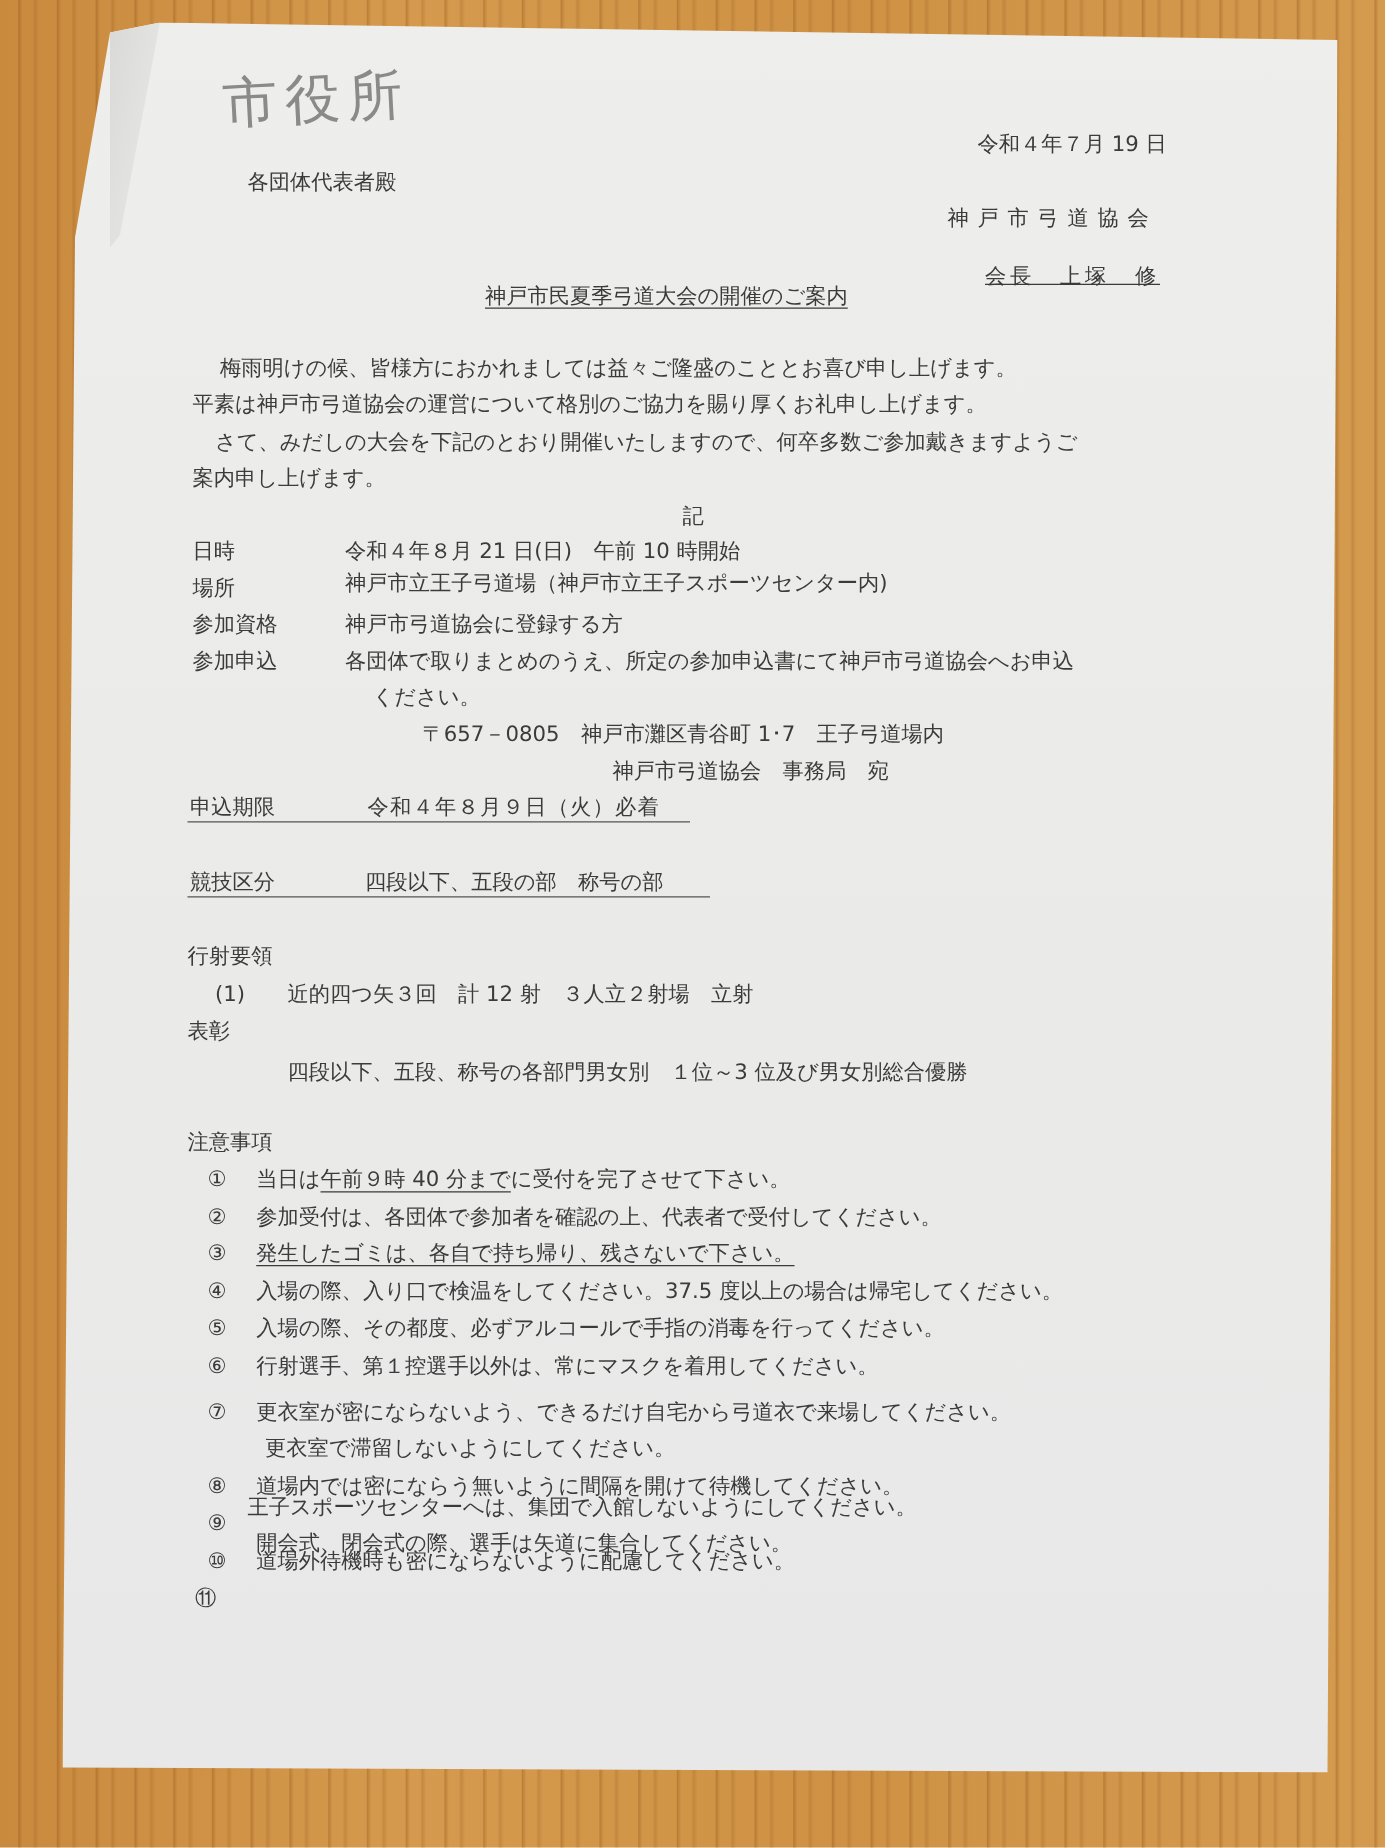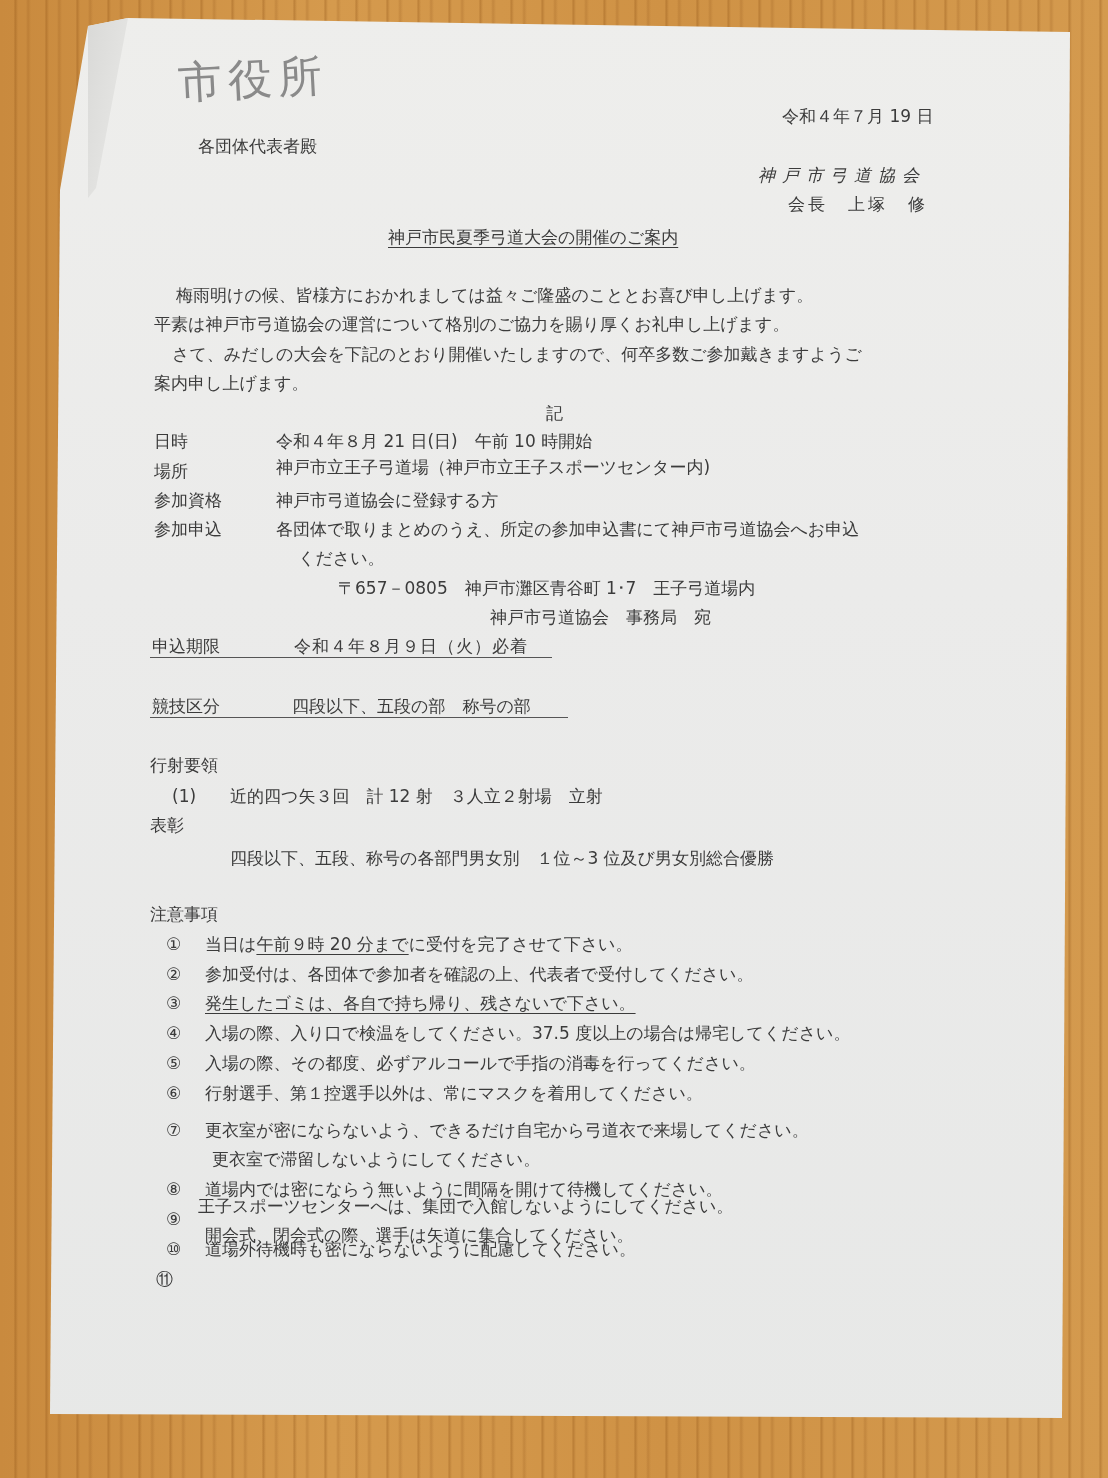--- a/index.html
+++ b/index.html
@@ -27,39 +27,39 @@
     background: linear-gradient(100deg, #d9d9d7 0%, #efefed 100%);
     clip-path: polygon(40px 0, 0 8px, 0 180px, 8px 170px);
   }
   .t { position: absolute; white-space: nowrap; font-size: 17px; line-height: 20px; color: #3b3b3b; }
   .handwriting {
     position: absolute; left: 178px; top: 50px;
     font-family: "DejaVu Serif", serif; font-size: 44px; color: #8a8a8a;
     letter-spacing: 6px; transform: rotate(-3deg); font-weight: 300;
   }
   .ul { text-decoration: underline; text-underline-offset: 4px; text-decoration-thickness: 1px; }
-  .spaced { letter-spacing: 7px; font-style: italic; }
+  .spaced { letter-spacing: 7px; }
   .row-label { position: absolute; left: 154px; }
   .row-val { position: absolute; left: 276px; }
   .underline-row { position: absolute; border-bottom: 1.5px solid #555; height: 22px; }
   .num-item { position: absolute; left: 166px; }
   .num-text { position: absolute; left: 205px; }
 </style>
 </head>
 <body>
 
 <div class="paper"></div>
 <div class="fold"></div>
 
 <div class="handwriting">市役所</div>
 
 <div class="t" style="left:782px; top:106px;">令和４年７月 19 日</div>
 <div class="t" style="left:198px; top:136px;">各団体代表者殿</div>
 <div class="t spaced" style="left:758px; top:165px;">神戸市弓道協会</div>
-<div class="t" style="left:788px; top:194px; letter-spacing:3px;">会長　上塚　修</div>
+<div class="t" style="left:788px; top:211px; letter-spacing:3px;text-decoration:underline;">会長　上塚　修</div>
 
 <div class="t ul" style="left:388px; top:227px;">神戸市民夏季弓道大会の開催のご案内</div>
 
 <div class="t" style="left:176px; top:285px;">梅雨明けの候、皆様方におかれましては益々ご隆盛のこととお喜び申し上げます。</div>
 <div class="t" style="left:154px; top:314px;">平素は神戸市弓道協会の運営について格別のご協力を賜り厚くお礼申し上げます。</div>
 <div class="t" style="left:154px; top:344px;margin-left:18px;">さて、みだしの大会を下記のとおり開催いたしますので、何卒多数ご参加戴きますようご</div>
 <div class="t" style="left:154px; top:373px;">案内申し上げます。</div>
 
 <div class="t" style="left:546px; top:403px;">記</div>
 
@@ -87,21 +87,21 @@
 <div class="t" style="left:150px; top:755px;">行射要領</div>
 <div class="t" style="left:172px; top:786px;">(1)</div>
 <div class="t" style="left:230px; top:786px;">近的四つ矢３回　計 12 射　３人立２射場　立射</div>
 
 <div class="t" style="left:150px; top:815px;">表彰</div>
 <div class="t" style="left:230px; top:848px;">四段以下、五段、称号の各部門男女別　１位～3 位及び男女別総合優勝</div>
 
 <div class="t" style="left:150px; top:904px;">注意事項</div>
 
 <div class="t num-item" style="top:934px;">①</div>
-<div class="t num-text" style="top:934px;"><span>当日は</span><span class="ul">午前９時 20 分まで</span><span>に受付を完了させて下さい。</span></div>
+<div class="t num-text" style="top:934px;"><span>当日は</span><span class="ul">午前９時 40 分まで</span><span>に受付を完了させて下さい。</span></div>
 
 <div class="t num-item" style="top:964px;">②</div>
 <div class="t num-text" style="top:964px;">参加受付は、各団体で参加者を確認の上、代表者で受付してください。</div>
 
 <div class="t num-item" style="top:993px;">③</div>
 <div class="t num-text ul" style="top:993px;">発生したゴミは、各自で持ち帰り、残さないで下さい。</div>
 
 <div class="t num-item" style="top:1023px;">④</div>
 <div class="t num-text" style="top:1023px;">入場の際、入り口で検温をしてください。37.5 度以上の場合は帰宅してください。</div>
 

